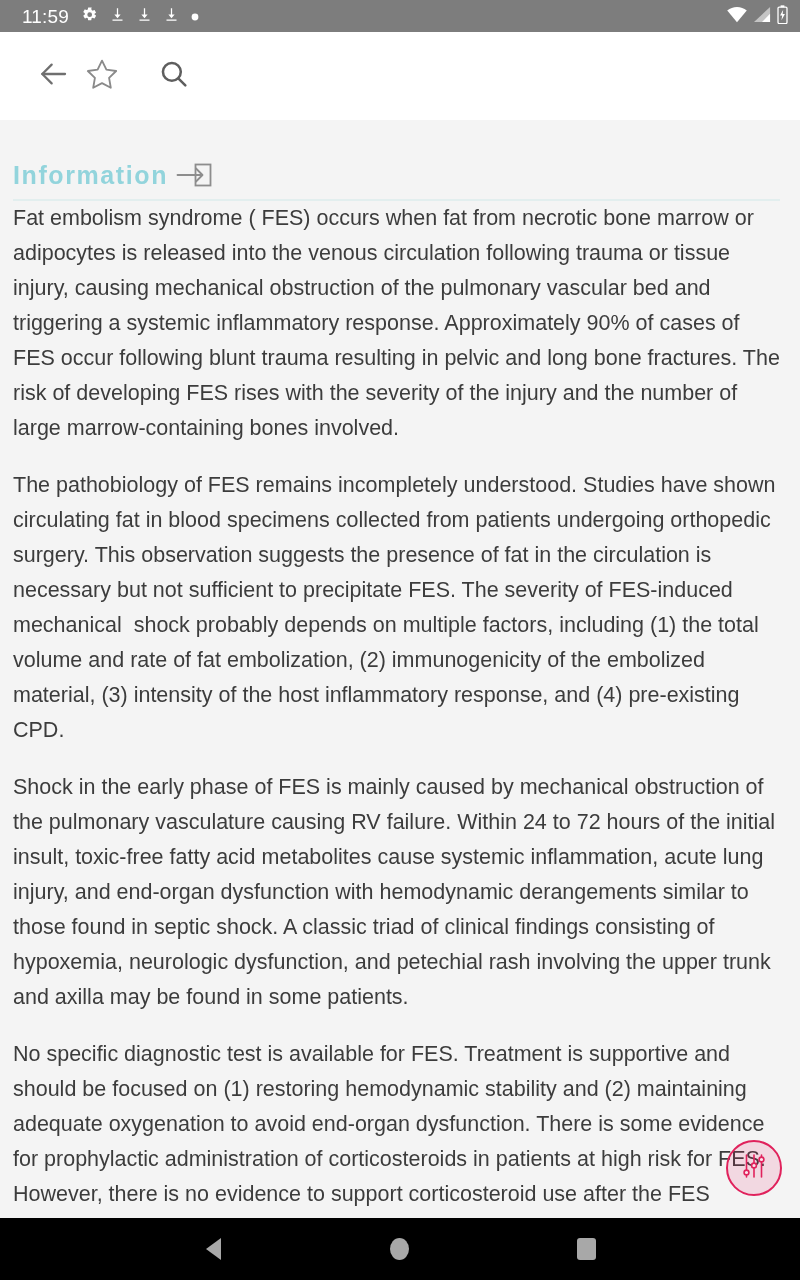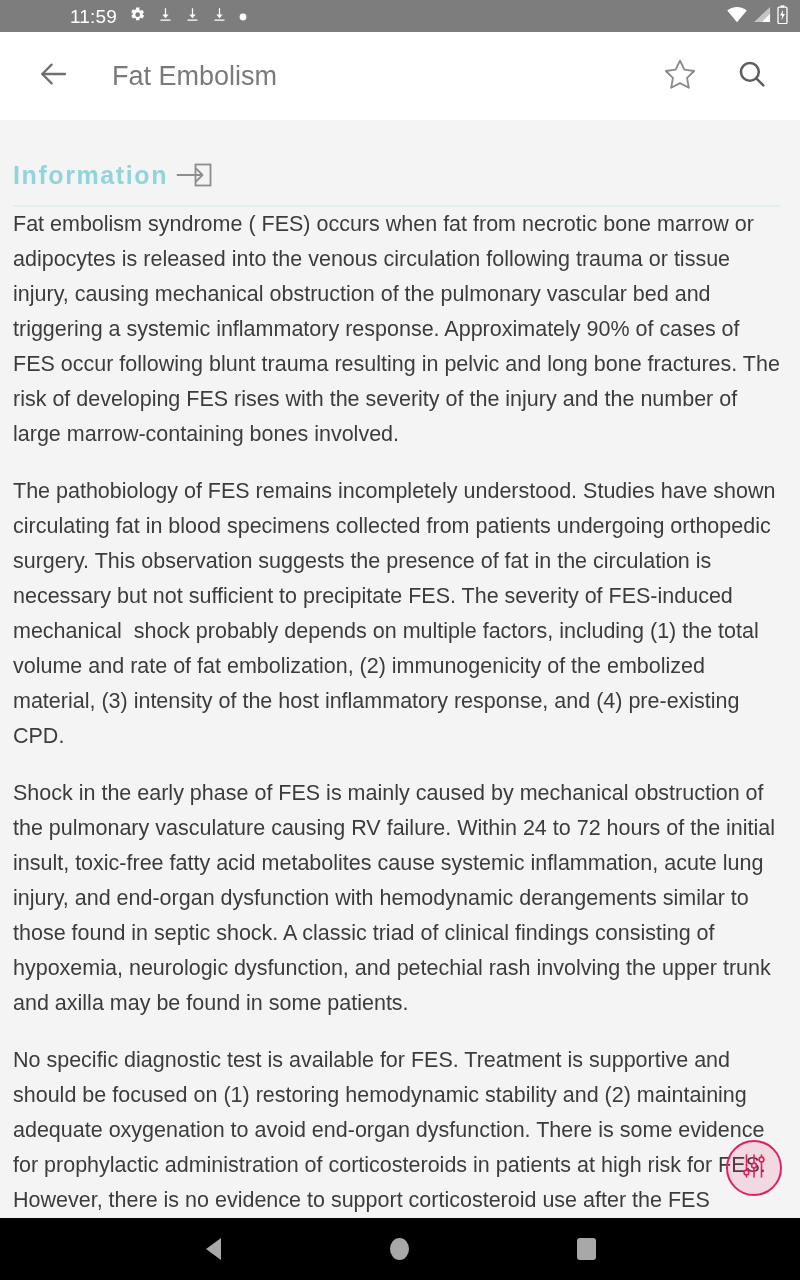--- a/index.html
+++ b/index.html
@@ -24,21 +24,20 @@
     display: flex;
     align-items: center;
     padding: 0 12px 0 22px;
     color: #ffffff;
   }
   .status-left {
     display: flex;
     align-items: center;
     gap: 12px;
     flex: 1 1 auto;
-    margin-left: 48px;
   }
   .status-time {
     font-size: 19px;
     letter-spacing: 0.2px;
     line-height: 1;
     color: #ffffff;
     font-weight: 400;
   }
   .status-right {
     display: flex;
@@ -92,21 +91,21 @@
     bottom: 62px;
     background: #f4f4f4;
     overflow: hidden;
     padding: 0 13px;
   }
 
   .section-head {
     display: flex;
     align-items: center;
     padding-top: 40px;
-    padding-bottom: 15px;
+    padding-bottom: 9px;
   }
   .section-title {
     font-size: 25px;
     font-weight: bold;
     color: #92d4dc;
     letter-spacing: 1.6px;
     line-height: 1;
   }
   .section-icon {
     margin-left: 8px;
@@ -247,21 +246,20 @@
 <div class="app-bar">
   <div class="back-btn">
     <span>
       <svg width="32" height="32" viewBox="0 0 24 24" fill="none" stroke="#6f6f6f" stroke-width="1.7" stroke-linecap="round" stroke-linejoin="round">
         <line x1="21" y1="12" x2="4" y2="12"></line>
         <polyline points="11,5 4,12 11,19"></polyline>
       </svg>
     </span>
   </div>
 
-  <div class="app-title">Fat Embolism</div>
 
   <div class="bar-action">
     <span>
       <svg width="34" height="34" viewBox="0 0 24 24" fill="none" stroke="#8a8a8a" stroke-width="1.3" stroke-linejoin="round">
         <polygon points="12,2.6 15.1,8.9 22,9.9 17,14.8 18.2,21.7 12,18.4 5.8,21.7 7,14.8 2,9.9 8.9,8.9"></polygon>
       </svg>
     </span>
   </div>
 
   <div class="bar-action search">

